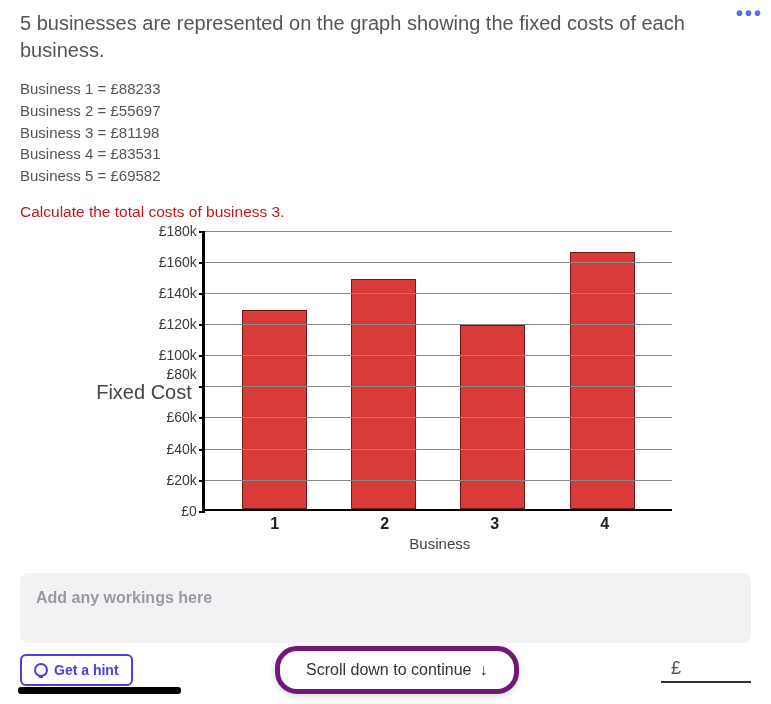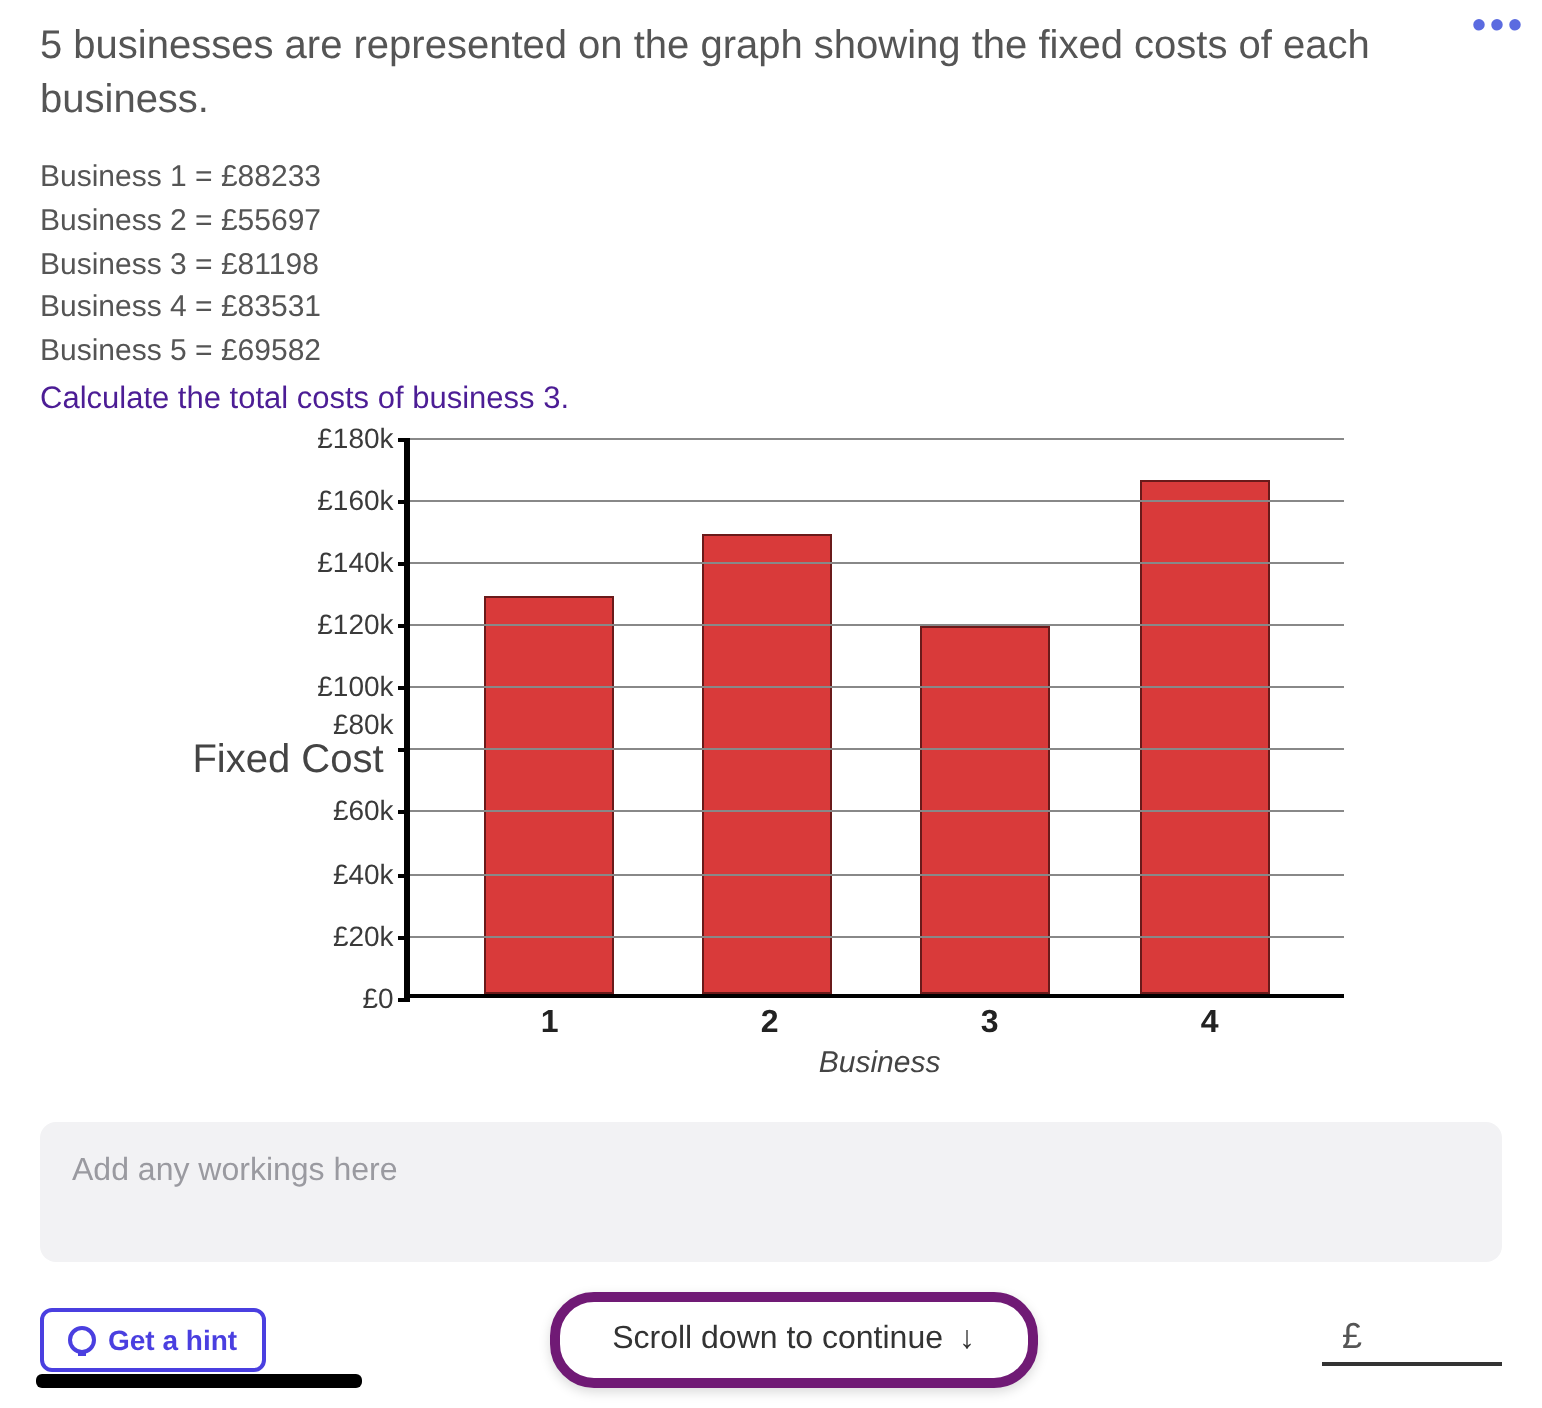--- a/index.html
+++ b/index.html
@@ -33,23 +33,23 @@
       color: #555;
       line-height: 1.35;
     }
     .vclist {
       margin-top: 14px;
       font-size: 15px;
       color: #555;
       line-height: 1.45;
     }
     .calc-prompt {
-      margin-top: 4px;
+      margin-top: 16px;
       font-size: 15.5px;
-      color: #4c1d95;
+      color: #b91c1c;
     }
     .chart-wrap {
       margin-top: 10px;
       display: flex;
       align-items: center;
       justify-content: center;
       gap: 10px;
     }
     .ylab {
       font-size: 20px;
@@ -118,30 +118,30 @@
     .xticks span {
       width: 65px;
       text-align: center;
       padding-top: 4px;
     }
     .xlab {
       text-align: center;
       font-size: 15px;
       color: #444;
       margin-top: 2px;
-      font-style: italic;
     }
     .workings {
       margin-top: 18px;
       background: #f2f2f4;
       border-radius: 8px;
       padding: 16px 16px 36px 16px;
       color: #9a9aa0;
       font-size: 16px;
       cursor: text;
+      font-weight: bold;
     }
     .bottom-bar {
       position: absolute;
       bottom: 10px;
       left: 0; right: 0;
       padding: 0 20px;
       display: flex;
       align-items: center;
     }
     .hint-btn {

